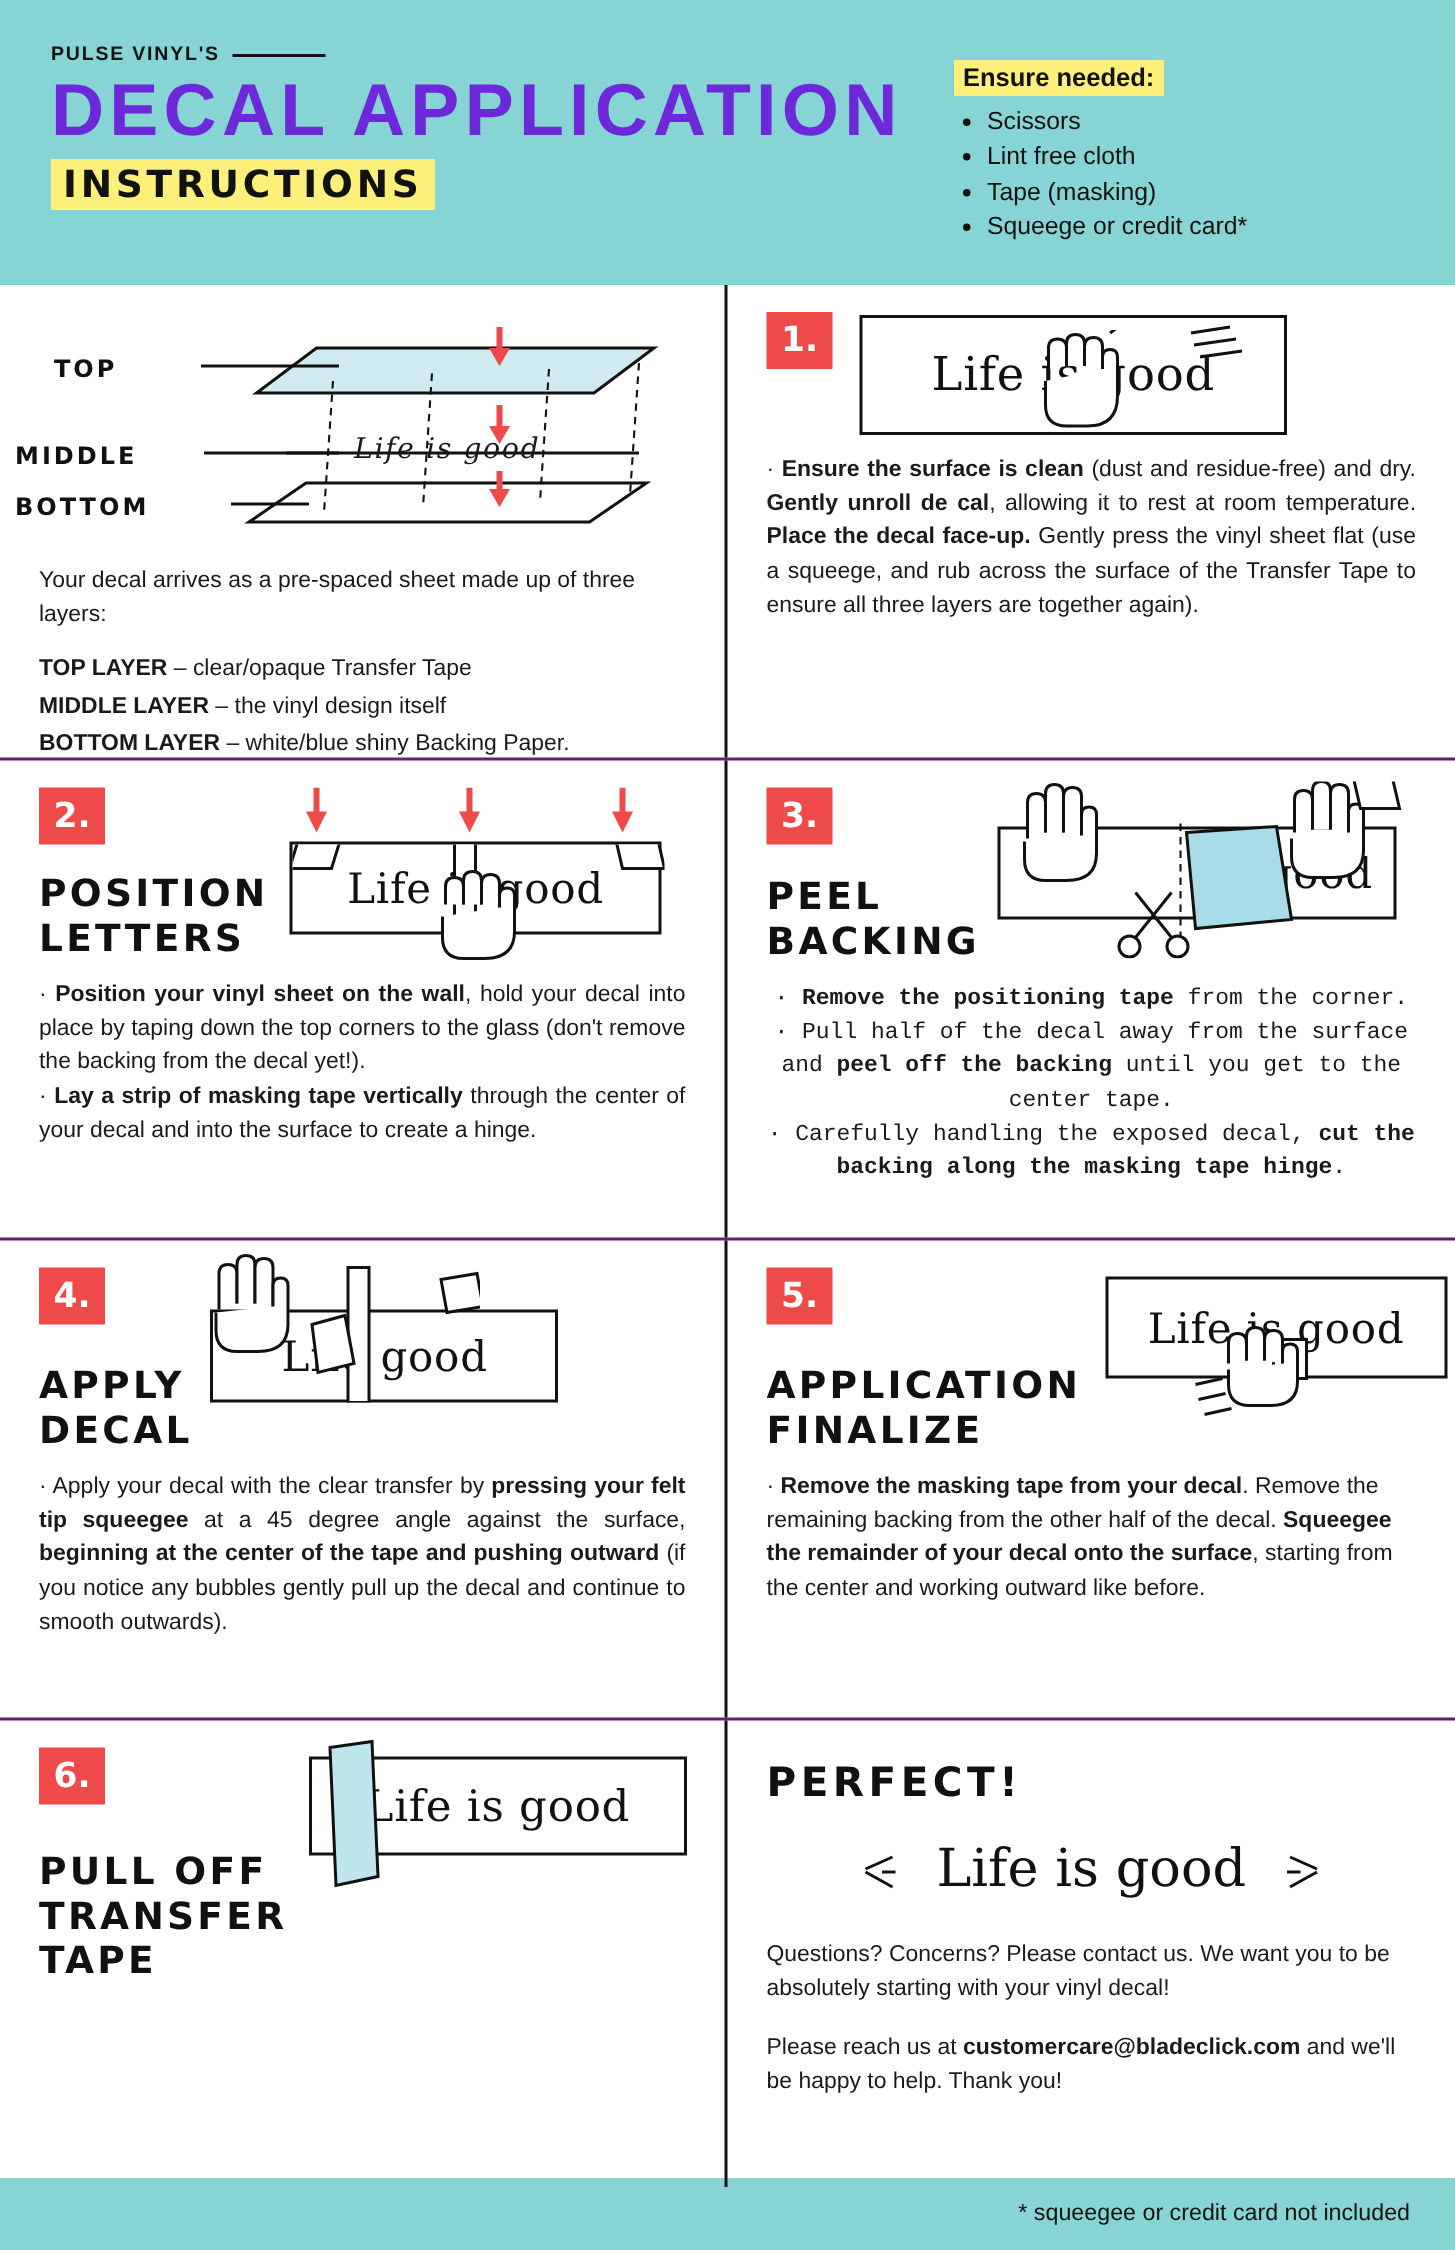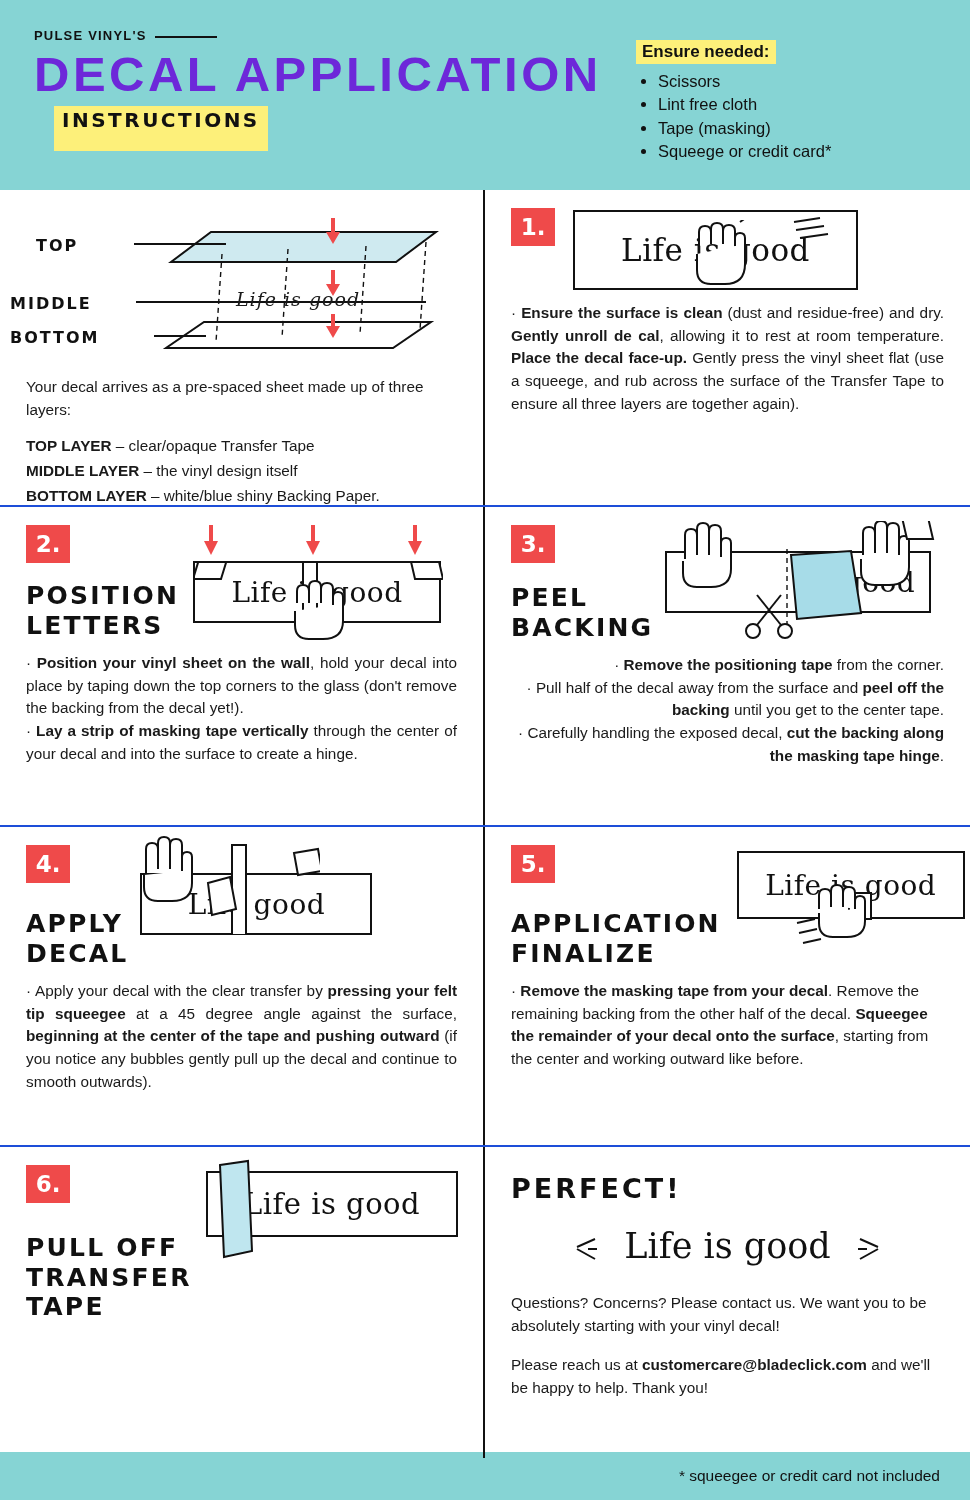--- a/index.html
+++ b/index.html
@@ -48,27 +48,26 @@
     letter-spacing: 3.5px;
     margin: 6px 0 2px 0;
     color: #6d28d9;
     line-height: 1.05;
     font-family: Liberation Sans, sans-serif;
   }
   .sub-title-wrap { margin-top: 6px; }
   .sub-title {
     display: inline-block;
     background: #fdf07a;
-    font-size: 20px;
+    font-size: 25px;
     font-weight: bold;
     letter-spacing: 2.5px;
-    padding: 2px 8px 19px 8px;
+    padding: 2px 8px 3px 8px;
     color: #111;
     font-family: "DejaVu Sans", sans-serif;
-    margin-left: 20px;
   }
   .tools {
     position: absolute;
     top: 40px;
     right: 34px;
     width: 300px;
   }
   .tools-title {
     display: inline-block;
     background: #fdf07a;
@@ -90,21 +89,21 @@
 
   
   .grid {
     position: relative;
     height: 1262px;
     border-top: 0;
   }
   .row {
     display: flex;
     width: 100%;
-    border-bottom: 2px solid #1d4ed8;
+    border-bottom: 2px solid #701a75;
   }
   .cell {
     position: relative;
     padding: 18px 26px 14px 26px;
   }
   .cell.left { width: 485px; border-right: 2px solid #111; }
   .cell.right { width: 485px; }
   .badge {
     background: #ef4a4a;
     color: #fff;
@@ -393,21 +392,21 @@
 
               <g stroke="#111" stroke-width="2" fill="none">
                 <line x1="92" y1="74" x2="116" y2="104"></line>
                 <line x1="116" y1="74" x2="92" y2="104"></line>
                 <circle cx="88" cy="110" r="7"></circle>
                 <circle cx="120" cy="110" r="7"></circle>
               </g>
             </svg>
           </div>
         </div>
-        <div class="body-text" style="text-align:right;">
+        <div class="body-text" style="text-align:center;font-family:Liberation Mono, monospace;">
           · <b>Remove the positioning tape</b> from the corner.<br>
           · Pull half of the decal away from the surface and <b>peel off the backing</b> until you get to the center tape.<br>
           · Carefully handling the exposed decal, <b>cut the backing along the masking tape hinge</b>.
         </div>
       </div>
     </div>
 
     <div class="row">
 
       <div class="cell left" style="height:318px;">

